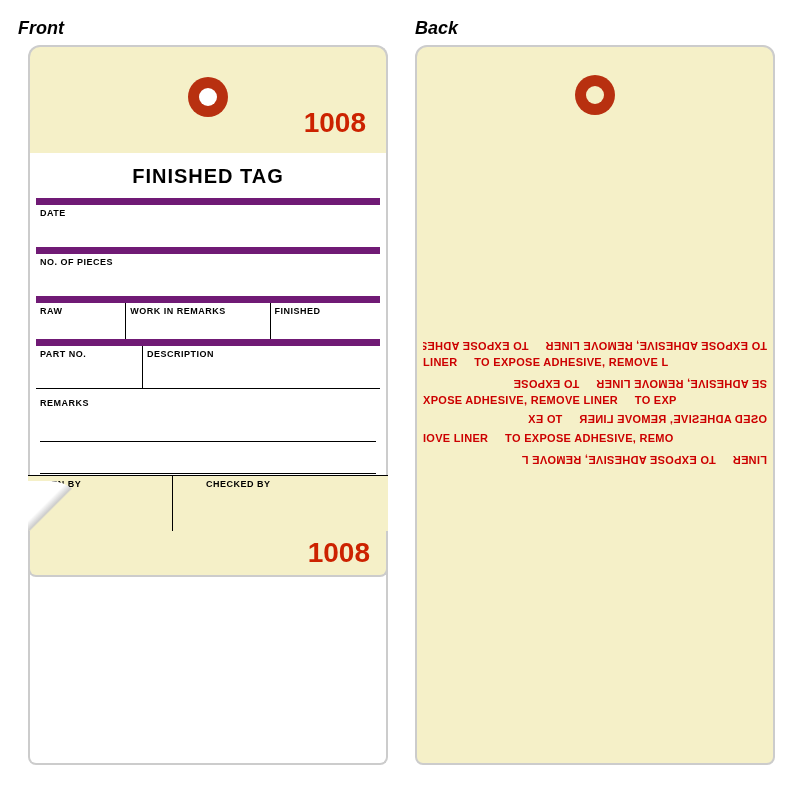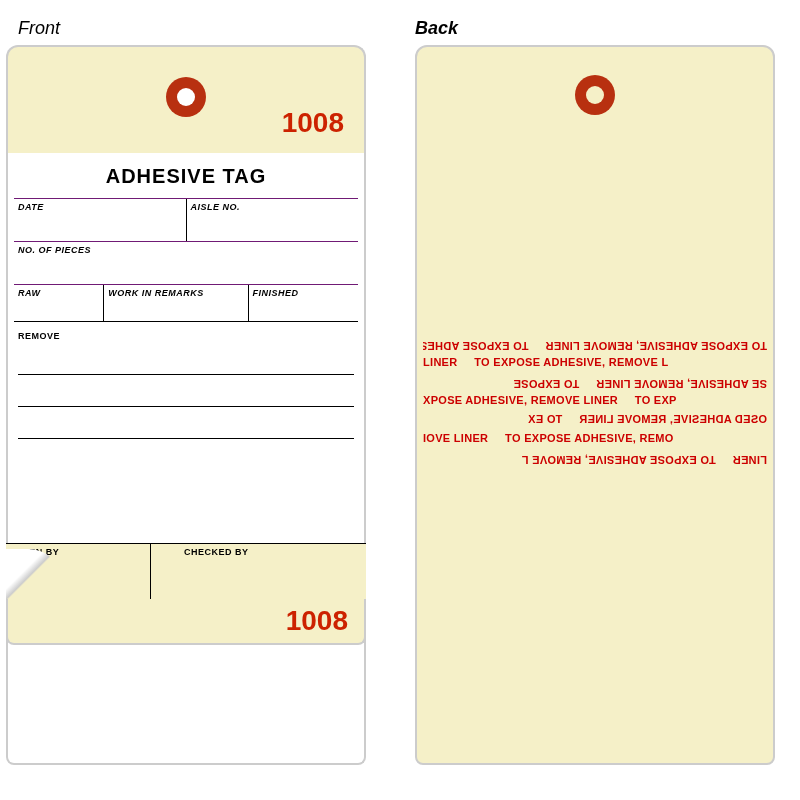--- a/index.html
+++ b/index.html
@@ -19,40 +19,40 @@
       position: relative;
     }
 
     
     .label-front {
       position: absolute;
       top: 18px;
       left: 18px;
       font-size: 18px;
       font-style: italic;
-      font-weight: normal;
+      font-weight: bold;
       color: #000;
     }
     .label-back {
       position: absolute;
       top: 18px;
       left: 415px;
       font-size: 18px;
       font-style: italic;
       font-weight: bold;
       color: #000;
     }
 
     
     .tag-front {
       position: absolute;
       top: 45px;
-      left: 6px;
-      width: 360px;
-      height: 600px;
+      left: 28px;
+      width: 360px;
+      height: 532px;
     }
 
     
     .tag-top-stub {
       position: absolute;
       top: 0;
       left: 0;
       width: 360px;
       height: 110px;
       background: #f5f0c8;
@@ -129,23 +129,22 @@
       font-weight: bold;
       text-align: center;
       margin-bottom: 10px;
       letter-spacing: 1px;
       color: #000;
     }
 
     
     .form-row {
       display: flex;
-      border-top: 1px solid #701a75;
+      border-top: 7px solid #701a75;
       width: 100%;
-      font-style: italic;
     }
     .form-cell {
       flex: 1;
       padding: 3px 4px;
       border-right: 1px solid #000;
       min-height: 42px;
     }
     .form-cell:last-child {
       border-right: none;
     }
@@ -256,52 +255,57 @@
         <div class="tag-hole-inner"></div>
       </div>
       <div class="tag-number-stub">1008</div>
     </div>
 
     <div class="tag-dashed-line"></div>
 
     <div class="tag-main-body"></div>
 
     <div class="tag-content">
-      <div class="tag-title">ADHESIVE TAG</div>
+      <div class="tag-title">FINISHED TAG</div>
 
       <div class="form-row">
         <div class="form-cell">
           <span class="form-cell-label">DATE</span>
         </div>
-        <div class="form-cell">
-          <span class="form-cell-label">AISLE NO.</span>
-        </div>
       </div>
 
       <div class="form-row">
         <div class="form-cell">
           <span class="form-cell-label">NO. OF PIECES</span>
         </div>
       </div>
 
       <div class="form-row form-row-3">
         <div class="form-cell" style="flex:1.2;">
           <span class="form-cell-label">RAW</span>
         </div>
         <div class="form-cell" style="flex:2;">
           <span class="form-cell-label">WORK IN REMARKS</span>
         </div>
         <div class="form-cell" style="flex:1.5;">
           <span class="form-cell-label">FINISHED</span>
         </div>
       </div>
 
+      <div class="form-row">
+        <div class="form-cell" style="flex:1.2;">
+          <span class="form-cell-label">PART NO.</span>
+        </div>
+        <div class="form-cell" style="flex:2.8;">
+          <span class="form-cell-label">DESCRIPTION</span>
+        </div>
+      </div>
 
       <div class="remarks-section">
-        <span class="remarks-label">REMOVE</span>
+        <span class="remarks-label">REMARKS</span>
         <div class="remarks-lines">
           <div class="remarks-line"></div>
           <div class="remarks-line"></div>
           <div class="remarks-line"></div>
         </div>
       </div>
     </div>
 
     <div style="position:absolute; bottom:0; left:0; width:360px;">
 

